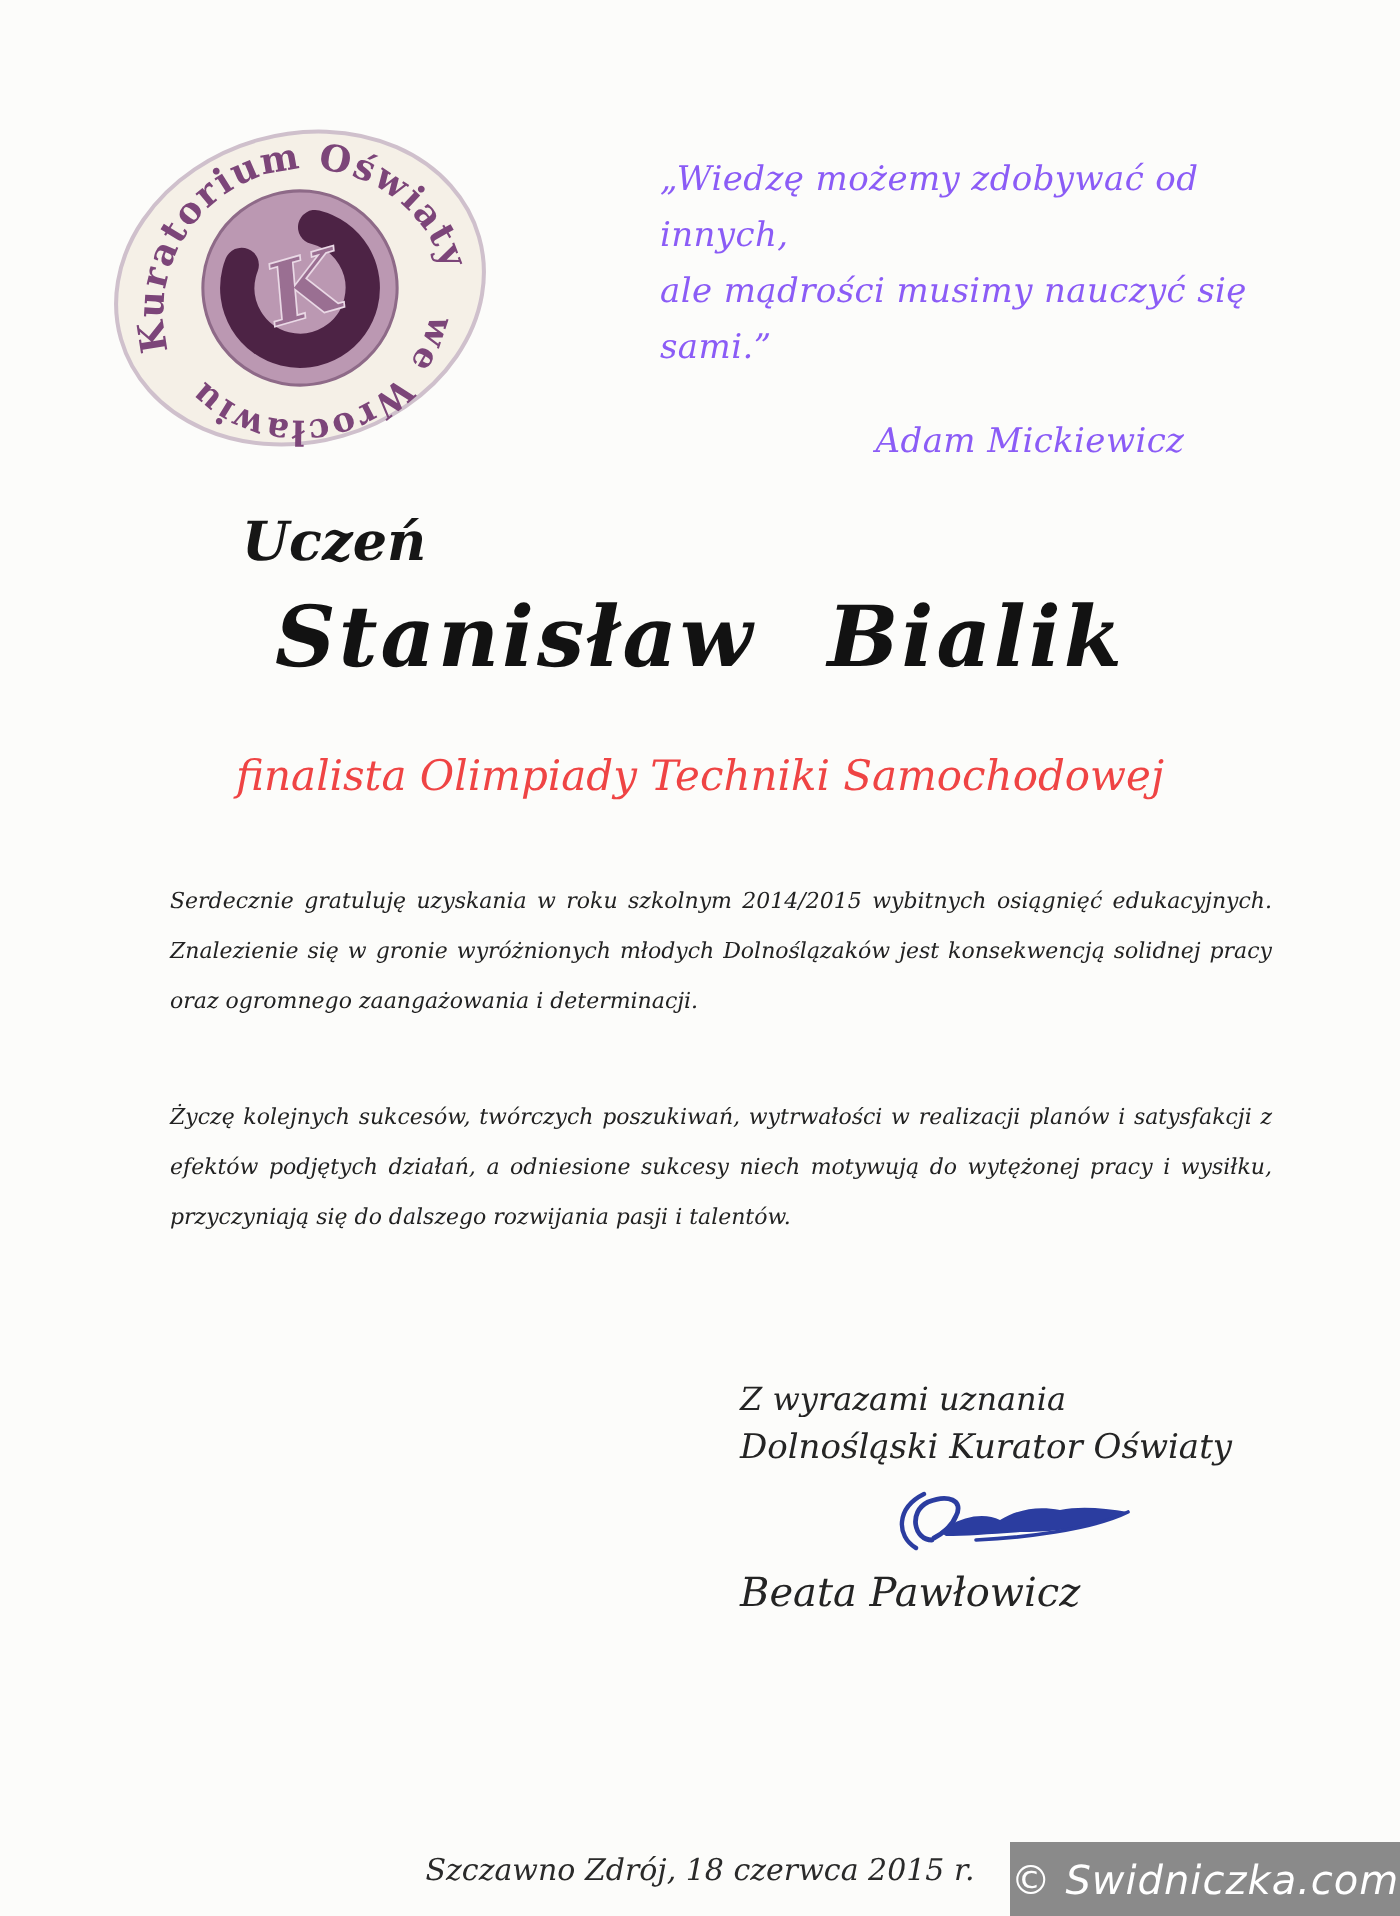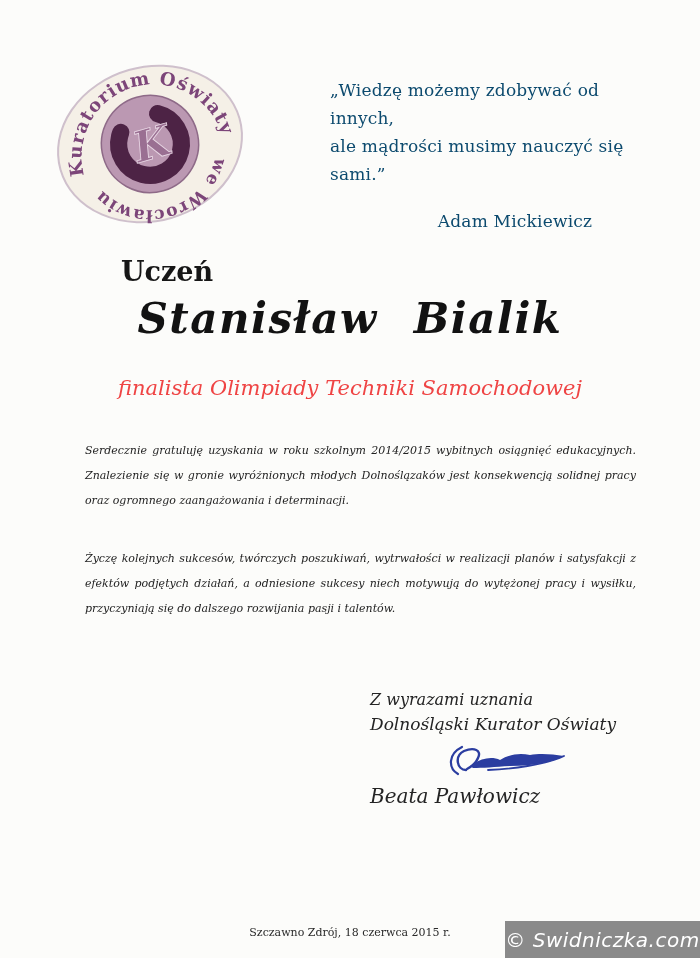--- a/index.html
+++ b/index.html
@@ -15,29 +15,29 @@
     overflow: hidden;
     color: #1e1e1e;
   }
 
   
   .seal { position: absolute; left: 48px; top: 58px; width: 204px; height: 172px; }
 
   
   .quote-block {
     position: absolute; left: 330px; top: 76px; width: 330px;
-    font-size: 17px; line-height: 28px; color: #0c4a6e;
+    font-style: italic; font-size: 17px; line-height: 28px; color: #8b5cf6;
     letter-spacing: 0.2px;
   }
   .quote-author { text-align: center; margin-top: 19px; padding-left: 40px; }
 
   
   .salutation {
     position: absolute; left: 121px; top: 256px;
-    font-size: 27px; font-weight: bold; color: #161616;
+    font-size: 27px; font-style: italic; font-weight: bold; color: #161616;
   }
   .recipient-name {
     position: absolute; left: 0; top: 294px; width: 100%;
     text-align: center; font-size: 42px; font-style: italic; font-weight: bold;
     letter-spacing: 1.5px; word-spacing: 20px; color: #121212;
   }
   .recipient-title {
     position: absolute; left: 0; top: 376px; width: 100%;
     text-align: center; font-size: 21px; font-style: italic; color: #ef4444;
   }
@@ -57,21 +57,21 @@
     text-align: left; font-style: italic; color: #242424;
   }
   .closing-line1 { font-size: 16px; line-height: 24px; }
   .closing-line2 { font-size: 17px; line-height: 24px; }
   .signature-svg { display: block; margin: 4px auto 0 auto; width: 130px; height: 45px; }
   .signer-name { font-size: 20px; line-height: 22px; }
 
   
   .dateline {
     position: absolute; left: 0; top: 926px; width: 700px;
-    text-align: center; font-size: 11px; color: #2a2a2a;
+    text-align: center; font-size: 15px; font-style: italic; color: #2a2a2a;
   }
   .watermark {
     position: absolute; right: 0; bottom: 0; width: 195px; height: 37px;
     background: #8a8a8a; display: flex; align-items: center; justify-content: center;
   }
   .watermark span {
     font-family: "DejaVu Sans", sans-serif; font-style: italic;
     font-size: 20px; color: #ffffff; letter-spacing: 0.5px;
   }
 </style>

